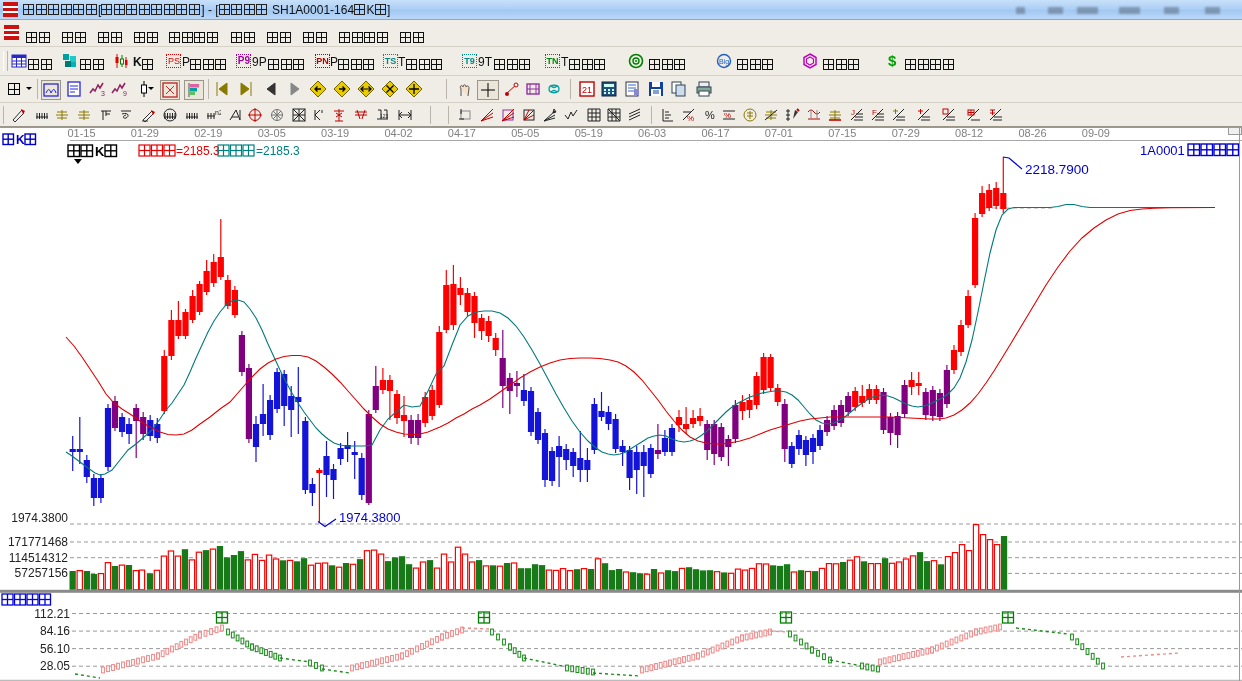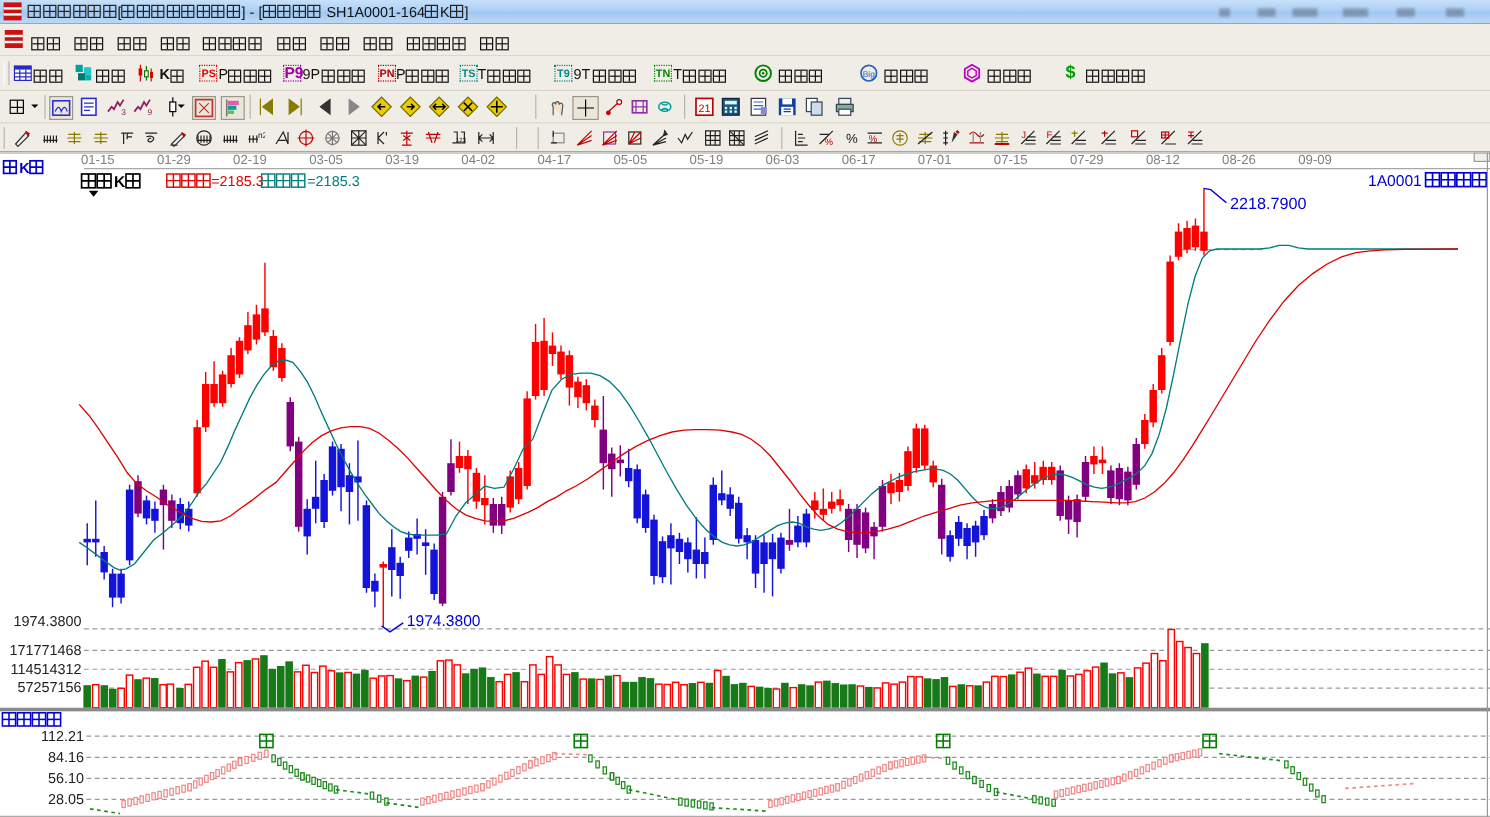--- a/index.html
+++ b/index.html
@@ -45,22 +45,22 @@
           <rect x="9" y="9" width="5" height="5" fill="#00b4b4"></rect>
         </svg></span>
       <span style="position:absolute;left:113px;top:6px;width:16px;height:16px"><svg width="16" height="16" viewBox="0 0 16 16">
           <line x1="4" y1="1" x2="4" y2="15" stroke="#e00000"></line>
           <rect x="2.5" y="4" width="3" height="6" fill="#e00000"></rect>
           <line x1="9" y1="2" x2="9" y2="14" stroke="#008000"></line>
           <rect x="7.5" y="6" width="3" height="5" fill="#fff" stroke="#008000"></rect>
           <line x1="13" y1="4" x2="13" y2="15" stroke="#e00000"></line>
           <rect x="12" y="7" width="2.5" height="5" fill="#e00000"></rect>
         </svg></span>
-      <span style="position:absolute;left:166px;top:7px;width:15px;height:14px;border:1px dotted #e00000;box-sizing:border-box;font-size:9px;font-weight:bold;color:#e00000;text-align:right;line-height:12px">PS</span>
-      <span style="position:absolute;left:236px;top:7px;width:15px;height:14px;border:1px dotted #a000a0;box-sizing:border-box;font-size:13px;font-weight:bold;color:#a000a0;text-align:right;line-height:12px">P9</span>
+      <span style="position:absolute;left:166px;top:7px;width:15px;height:14px;border:1px dotted #e00000;box-sizing:border-box;font-size:9px;font-weight:normal;color:#e00000;text-align:right;line-height:12px">PS</span>
+      <span style="position:absolute;left:236px;top:7px;width:15px;height:14px;border:1px dotted #a000a0;box-sizing:border-box;font-size:10px;font-weight:bold;color:#a000a0;text-align:right;line-height:12px">P9</span>
       <span style="position:absolute;left:315px;top:7px;width:15px;height:14px;border:1px dotted #b00000;box-sizing:border-box;font-size:9px;font-weight:bold;color:#b00000;text-align:center;line-height:12px">PN</span>
       <span style="position:absolute;left:383px;top:7px;width:15px;height:14px;border:1px dotted #008888;box-sizing:border-box;font-size:9px;font-weight:bold;color:#008888;text-align:center;line-height:12px">TS</span>
       <span style="position:absolute;left:462px;top:7px;width:15px;height:14px;border:1px dotted #008888;box-sizing:border-box;font-size:9px;font-weight:bold;color:#008888;text-align:center;line-height:12px">T9</span>
       <span style="position:absolute;left:545px;top:7px;width:15px;height:14px;border:1px dotted #008800;box-sizing:border-box;font-size:9px;font-weight:bold;color:#008800;text-align:center;line-height:12px">TN</span>
       <span style="position:absolute;left:628px;top:6px;width:16px;height:16px"><svg width="16" height="16" viewBox="0 0 16 16">
           <circle cx="8" cy="8" r="6.5" fill="none" stroke="#008000" stroke-width="1.6"></circle>
           <circle cx="8" cy="8" r="3" fill="none" stroke="#008000" stroke-width="1.4"></circle>
           <circle cx="8" cy="8" r="1" fill="#008000"></circle>
         </svg></span>
       <span style="position:absolute;left:716px;top:6px;width:16px;height:16px"><svg width="16" height="16" viewBox="0 0 16 16">

